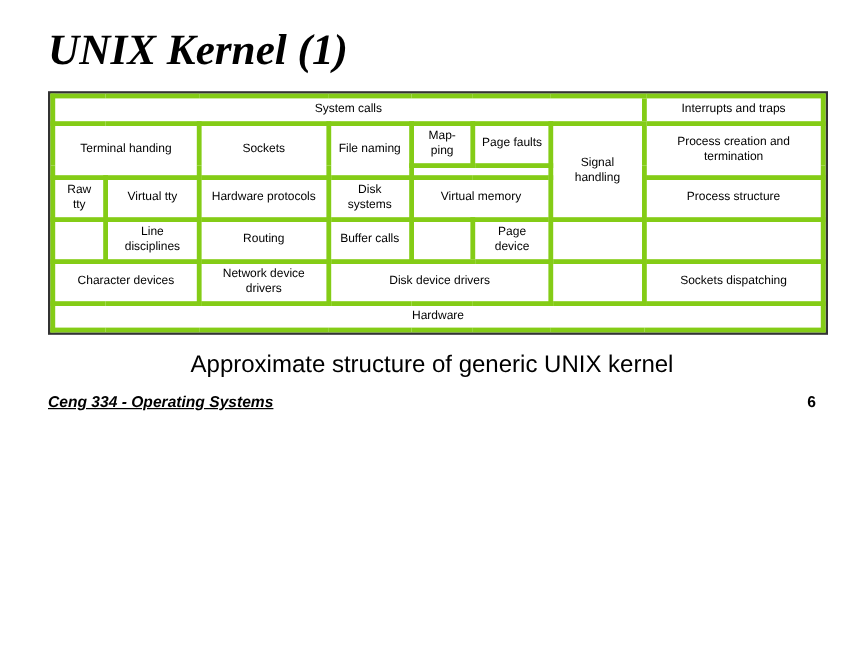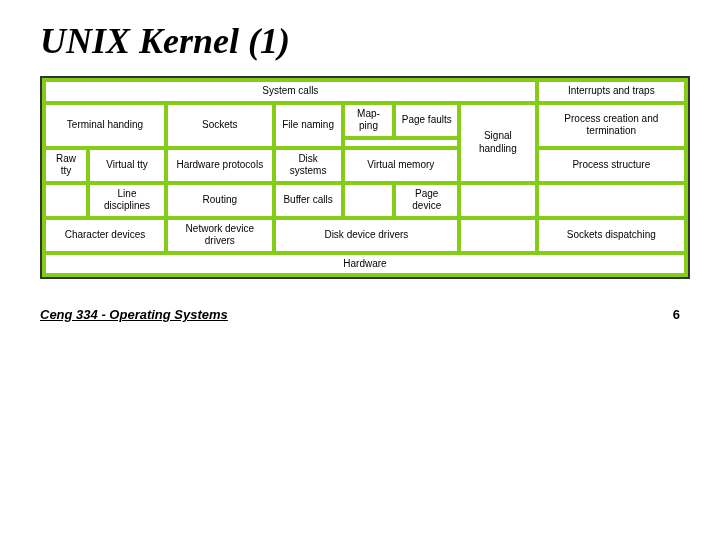--- a/index.html
+++ b/index.html
@@ -40,21 +40,21 @@
       line-height: 1.25;
     }
     .subtitle {
       font-size: 20px;
       margin-top: 14px;
       text-align: center;
     }
     .footer {
       display: flex;
       justify-content: space-between;
-      margin-top: 28px;
+      margin-top: 11px;
       font-size: 13px;
       font-weight: bold;
     }
     .footer-left { font-style: italic; text-decoration: underline; }
   </style>
 </head>
 <body>
 
 <div class="page">
   <div class="title">UNIX Kernel (1)</div>
@@ -109,18 +109,19 @@
         <td colspan="3">Sockets dispatching</td>
       </tr>
 
       <tr>
         <td colspan="11">Hardware</td>
       </tr>
     </tbody>
       </table>
   </div>
 
+  <div class="subtitle">Approximate structure of generic UNIX kernel</div>
 
   <div class="footer">
     <span class="footer-left">Ceng 334  -  Operating Systems</span>
     <span>6</span>
   </div>
 </div>
 
 </body></html>

